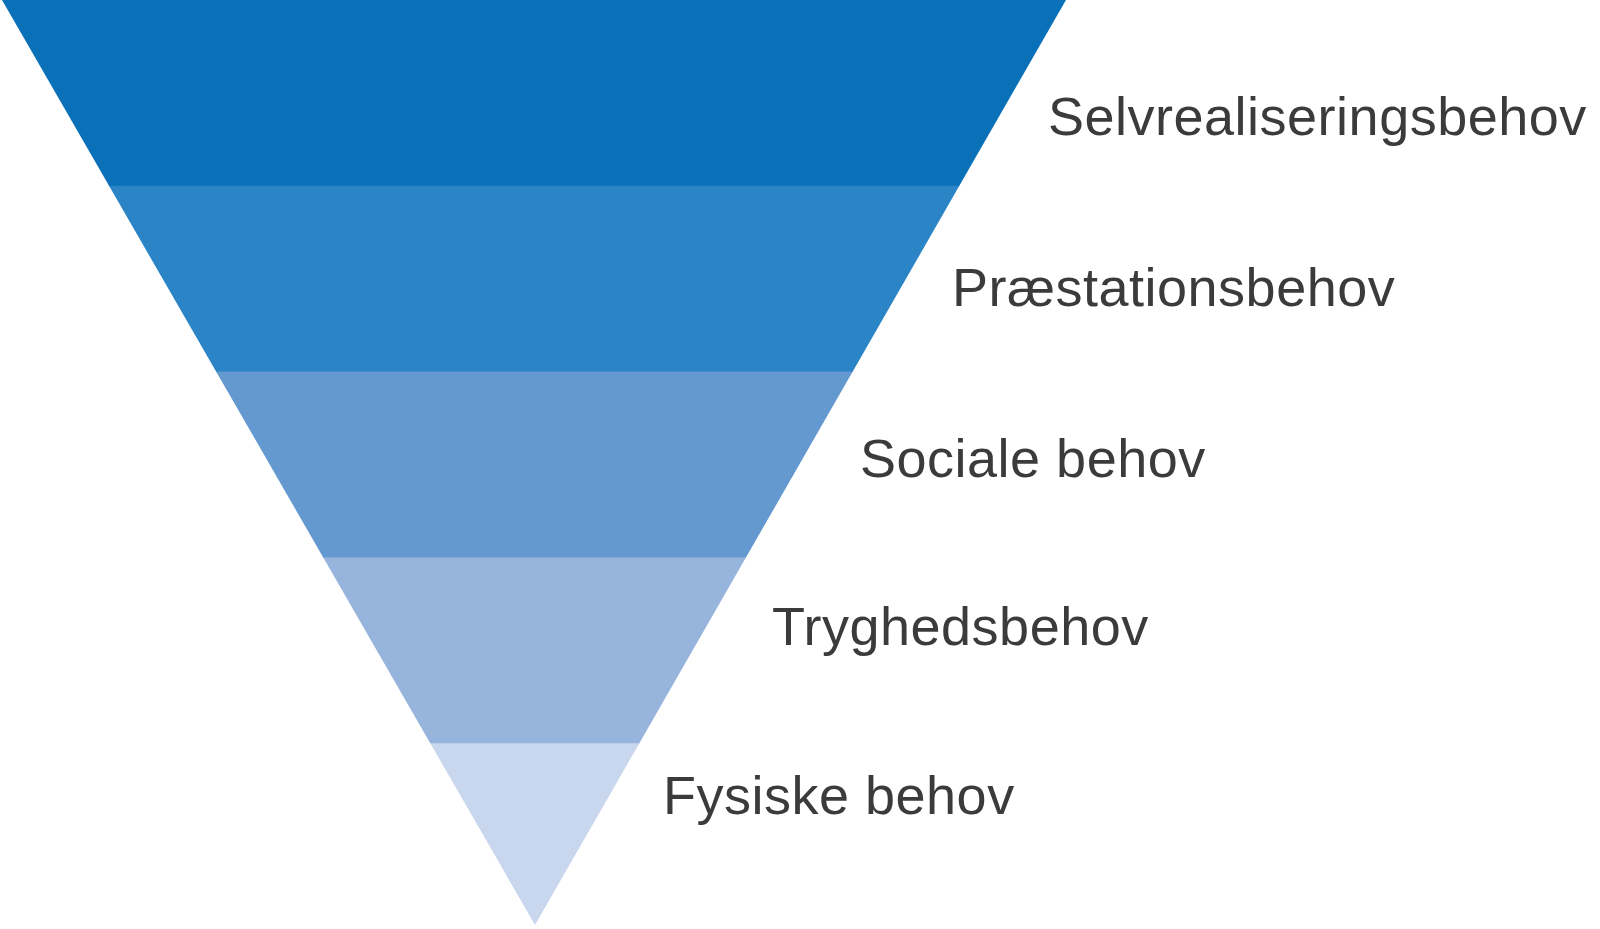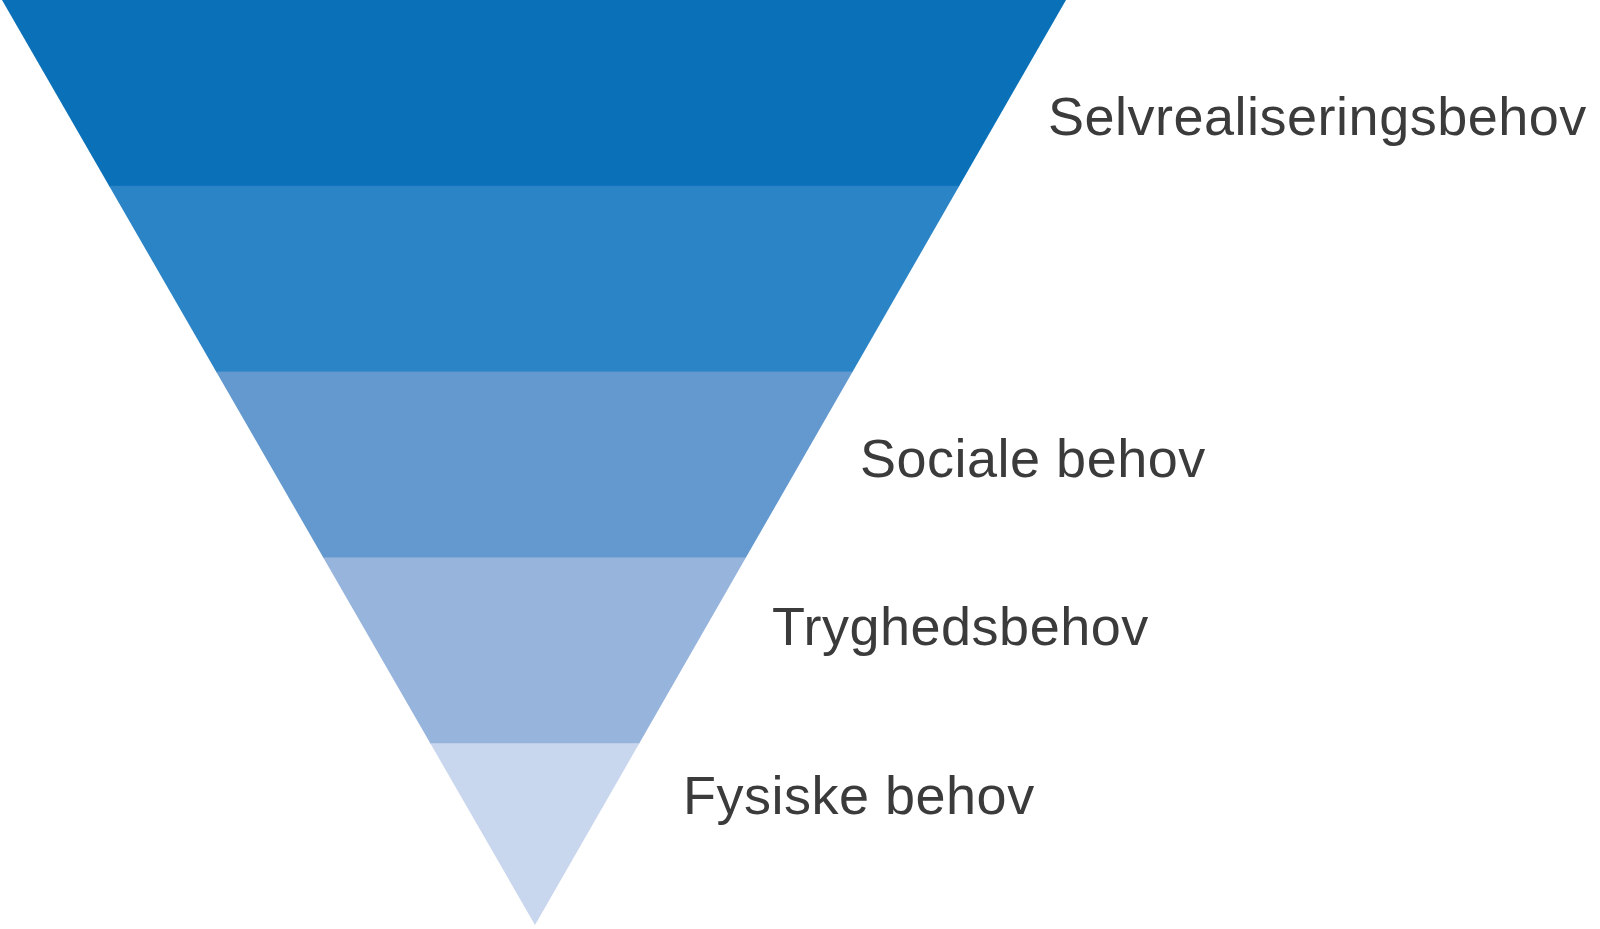--- a/index.html
+++ b/index.html
@@ -31,21 +31,21 @@
     font-size: 54px;
     line-height: 1;
     color: var(--text, #3b3b3b);
     transform: translateY(-50%);
     letter-spacing: 0.5px;
   }
   .lvl0 { left: 1048px; top: 116px; }
   .lvl1 { left:  952px; top: 287px; }
   .lvl2 { left:  860px; top: 458px; }
   .lvl3 { left:  772px; top: 626px; }
-  .lvl4 { left:  663px; top: 795px; margin-left: 20px; }
+  .lvl4 { left:  663px; top: 795px; }
 </style>
 </head>
 <body>
 
 <div class="stage" style="--bg: #ffffff; --text: #3b3b3b;">
 
   <svg class="pyramid-svg" viewBox="0 0 1600 929" aria-hidden="true">
     <defs>
       <clipPath id="triangle-clip">
         <polygon points="2,0 1066,0 535,925"></polygon>
@@ -55,20 +55,21 @@
         <rect x="0" y="0.0" width="1600" height="186.8" fill="#0a71b9"></rect>
         <rect x="0" y="185.8" width="1600" height="186.8" fill="#2a84c6"></rect>
         <rect x="0" y="371.6" width="1600" height="186.8" fill="#6499cf"></rect>
         <rect x="0" y="557.4" width="1600" height="186.8" fill="#97b4dc"></rect>
         <rect x="0" y="743.2" width="1600" height="186.8" fill="#c8d6ee"></rect>
       </g>
   </svg>
 
   <div class="level-label lvl0">Selvrealiseringsbehov</div>
 
+  <div class="level-label lvl1">Præstationsbehov</div>
 
   <div class="level-label lvl3">Tryghedsbehov</div>
 
   <div class="level-label lvl2">Sociale behov</div>
 
   <div class="level-label lvl4">Fysiske behov</div>
 
 </div>
 
 </body></html>

